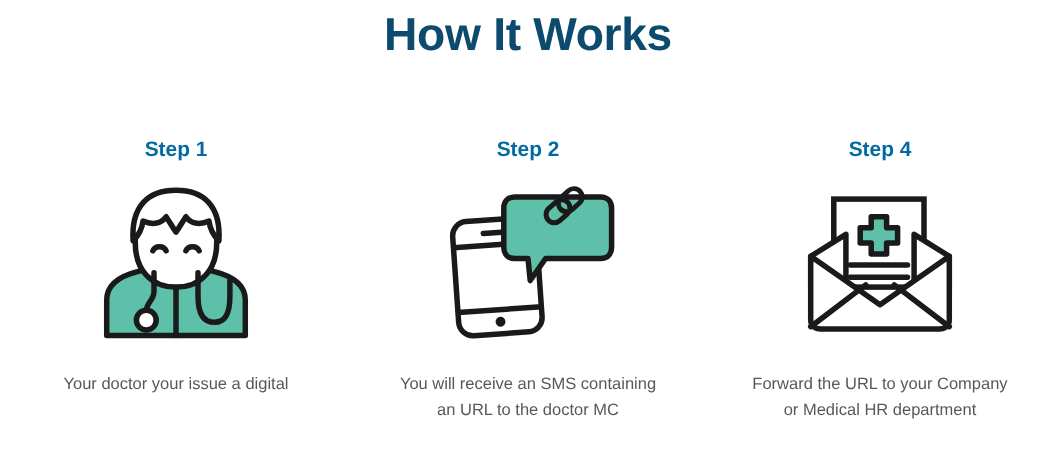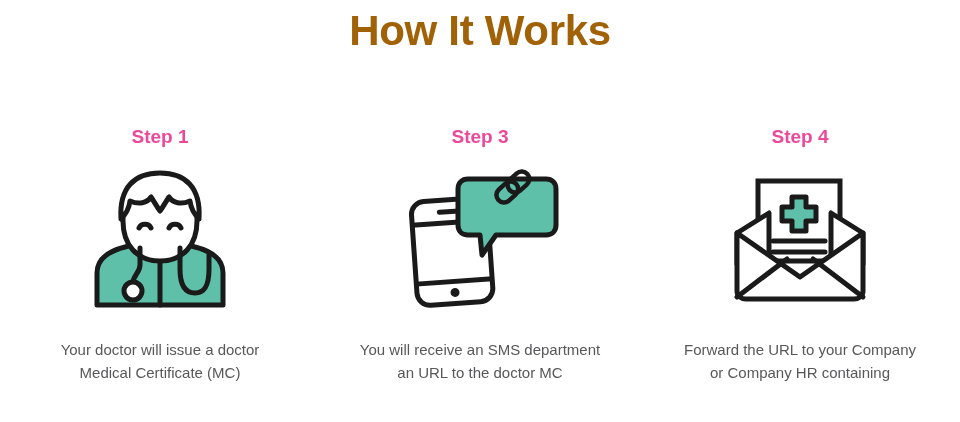--- a/index.html
+++ b/index.html
@@ -25,21 +25,21 @@
   
   .page-title {
     position: absolute;
     top: 2px;
     left: 0;
     width: 960px;
     text-align: center;
     font-size: 42px;
     font-weight: bold;
     letter-spacing: -0.3px;
-    color: #a16207;
+    color: #0c4a6e;
     line-height: 58px;
   }
 
   
   .steps {
     position: absolute;
     top: 120px;
     left: 0;
     width: 960px;
     display: flex;
@@ -49,21 +49,21 @@
   }
   .step {
     width: 320px;
     display: flex;
     flex-direction: column;
     align-items: center;
   }
   .step-label {
     font-size: 19px;
     font-weight: bold;
-    color: #ec4899;
+    color: #0369a1;
     line-height: 26px;
     margin: 0;
     padding: 0;
     height: 34px;
     display: flex;
     align-items: center;
   }
   .step-art {
     height: 150px;
     width: 320px;
@@ -121,27 +121,26 @@
 
           <path d="M55 79 L55 96 C55 104 48 106 48 114" stroke="#1a1a1a" stroke-width="5" fill="none" stroke-linecap="round"></path>
           <circle cx="48" cy="122" r="9" fill="#ffffff" stroke="#1a1a1a" stroke-width="5"></circle>
 
           <path d="M95 79 L95 100 C95 116 100 124 110 124 C120 124 124 116 124 100 L124 86" stroke="#1a1a1a" stroke-width="5" fill="none" stroke-linecap="round"></path>
         </svg>
         </span>
       </div>
 
       <div class="step-caption">
-        <span>Your doctor will issue a doctor</span>
-        <span>Medical Certificate (MC)</span>
+        <span>Your doctor your issue a digital</span>
       </div>
     </div>
 
     <div class="step">
-      <div class="step-label">Step 3</div>
+      <div class="step-label">Step 2</div>
 
       <div class="step-art">
 
         <span>
         <svg width="160" height="140" viewBox="0 0 160 140" fill="none">
 
           <g transform="rotate(-4 60 80)">
             <rect x="14" y="30" width="76" height="104" rx="13" ry="13" fill="#ffffff" stroke="#1a1a1a" stroke-width="5"></rect>
 
             <path d="M42 42 L62 42" stroke="#1a1a1a" stroke-width="5" stroke-linecap="round"></path>
@@ -158,21 +157,21 @@
 
           <g transform="translate(92,24) rotate(-42)">
             <rect x="0" y="2" width="24" height="15" rx="7.5" ry="7.5" fill="none" stroke="#1a1a1a" stroke-width="4.5"></rect>
             <rect x="15" y="2" width="24" height="15" rx="7.5" ry="7.5" fill="none" stroke="#1a1a1a" stroke-width="4.5"></rect>
           </g>
         </svg>
         </span>
       </div>
 
       <div class="step-caption">
-        <span>You will receive an SMS department</span>
+        <span>You will receive an SMS containing</span>
         <span>an URL to the doctor MC</span>
       </div>
     </div>
 
     <div class="step">
       <div class="step-label">Step 4</div>
 
       <div class="step-art">
 
         <span>
@@ -191,18 +190,18 @@
           <path d="M12 64 L12 122 C12 127 16 130 21 130 L129 130 C134 130 138 127 138 122 L138 64 L75 108 Z" fill="#ffffff" stroke="#1a1a1a" stroke-width="5" stroke-linejoin="round"></path>
 
           <path d="M12 128 L62 90" stroke="#1a1a1a" stroke-width="5" stroke-linecap="round"></path>
           <path d="M138 128 L88 90" stroke="#1a1a1a" stroke-width="5" stroke-linecap="round"></path>
         </svg>
         </span>
       </div>
 
       <div class="step-caption">
         <span>Forward the URL to your Company</span>
-        <span>or Company HR containing</span>
+        <span>or Medical HR department</span>
       </div>
     </div>
 
   </div>
 </div>
 
 </body></html>

